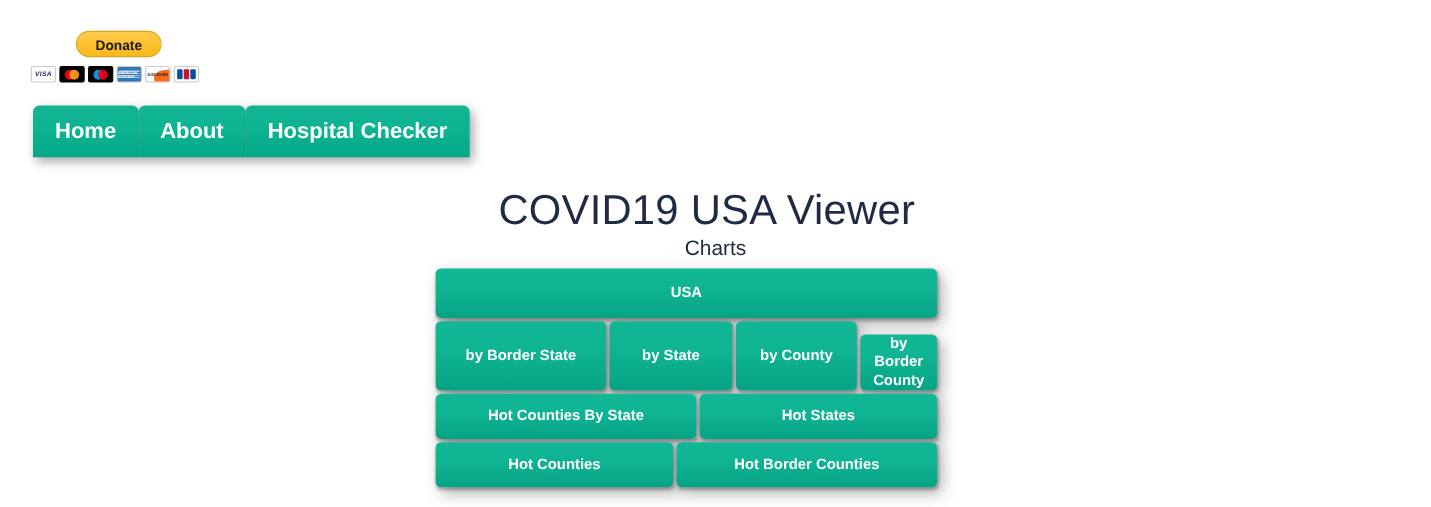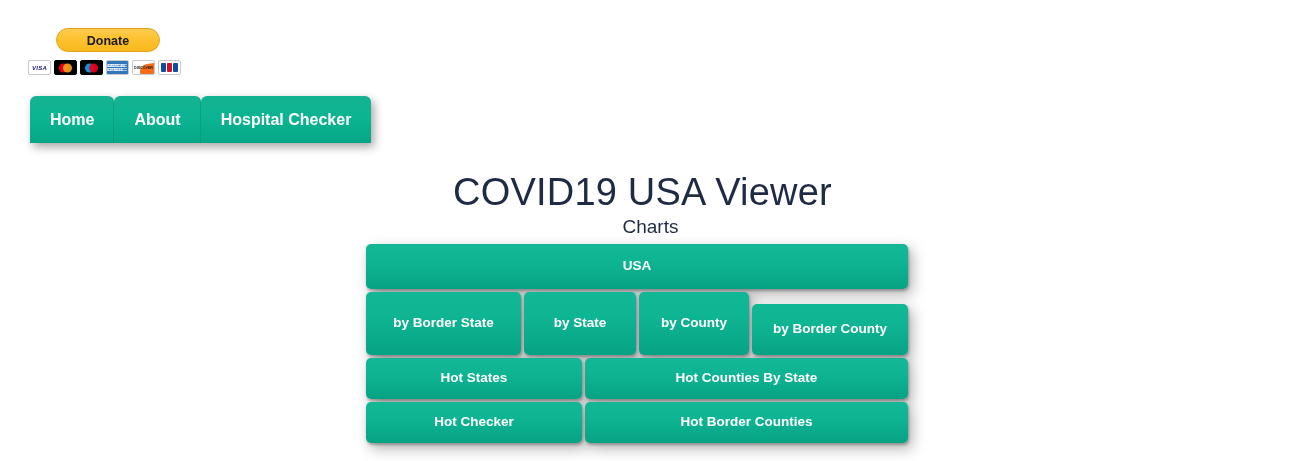--- a/index.html
+++ b/index.html
@@ -18,21 +18,21 @@
 
   
   #donate-block {
     position: absolute;
     left: 28px;
     top: 28px;
     width: 160px;
   }
   #donate-button {
     display: block;
-    width: 104px;
+    width: 78px;
     height: 24px;
     margin: 0 auto;
     border: 1px solid #e0a418;
     border-radius: 13px;
     background: linear-gradient(to bottom, #ffcb4f 0%, #fdc12f 50%, #f7b91c 100%);
     color: #1a1a1a;
     font-family: "Liberation Sans", sans-serif;
     font-size: 12.5px;
     font-weight: bold;
     line-height: 24px;
@@ -103,21 +103,21 @@
     align-items: stretch;
     filter: drop-shadow(3px 4px 5px rgba(0,0,0,0.35));
   }
   .nav-item {
     display: flex;
     align-items: center;
     justify-content: center;
     background: linear-gradient(to bottom, #14b392 0%, #0cb492 45%, #05a886 100%);
     color: #ffffff;
     font-family: "Liberation Sans", sans-serif;
-    font-size: 16px;
+    font-size: 20px;
     font-weight: bold;
     border-radius: 6px 6px 0 0;
     padding: 0 20px;
     cursor: pointer;
     box-shadow: inset -1px 0 0 rgba(0,0,0,0.10);
     white-space: nowrap;
     user-select: none;
   }
   .nav-item:last-child { box-shadow: none; }
 
@@ -140,23 +140,23 @@
     text-align: center;
     color: #1f2a44;
     font-family: "Liberation Sans", sans-serif;
     font-weight: 300;
     font-size: 19px;
   }
 
   
   #chart-menu {
     position: absolute;
-    left: 366px;
+    left: 396px;
     top: 244px;
-    width: 542px;
+    width: 456px;
     filter: drop-shadow(4px 5px 7px rgba(0,0,0,0.30));
   }
   .btn-row {
     display: flex;
     align-items: stretch;
     margin-bottom: 3px;
   }
   .btn-row:last-child { margin-bottom: 0; }
   .menu-btn {
     background: linear-gradient(to bottom, #12b795 0%, #0fb493 40%, #06a383 100%);
@@ -252,22 +252,22 @@
   </div>
 
   <div class="btn-row row-by">
     <button class="menu-btn b-bstate">by Border State</button>
     <button class="menu-btn b-state">by State</button>
     <button class="menu-btn b-county">by County</button>
     <button class="menu-btn b-bcounty">by Border County</button>
   </div>
 
   <div class="btn-row row-hot1">
+    <button class="menu-btn h-counties">Hot Counties By State</button>
     <button class="menu-btn h-states">Hot States</button>
-    <button class="menu-btn h-counties">Hot Counties By State</button>
   </div>
 
   <div class="btn-row row-hot2">
-    <button class="menu-btn h-counties2">Hot Checker</button>
+    <button class="menu-btn h-counties2">Hot Counties</button>
     <button class="menu-btn h-border">Hot Border Counties</button>
   </div>
 
 </div>
 
 </body></html>

